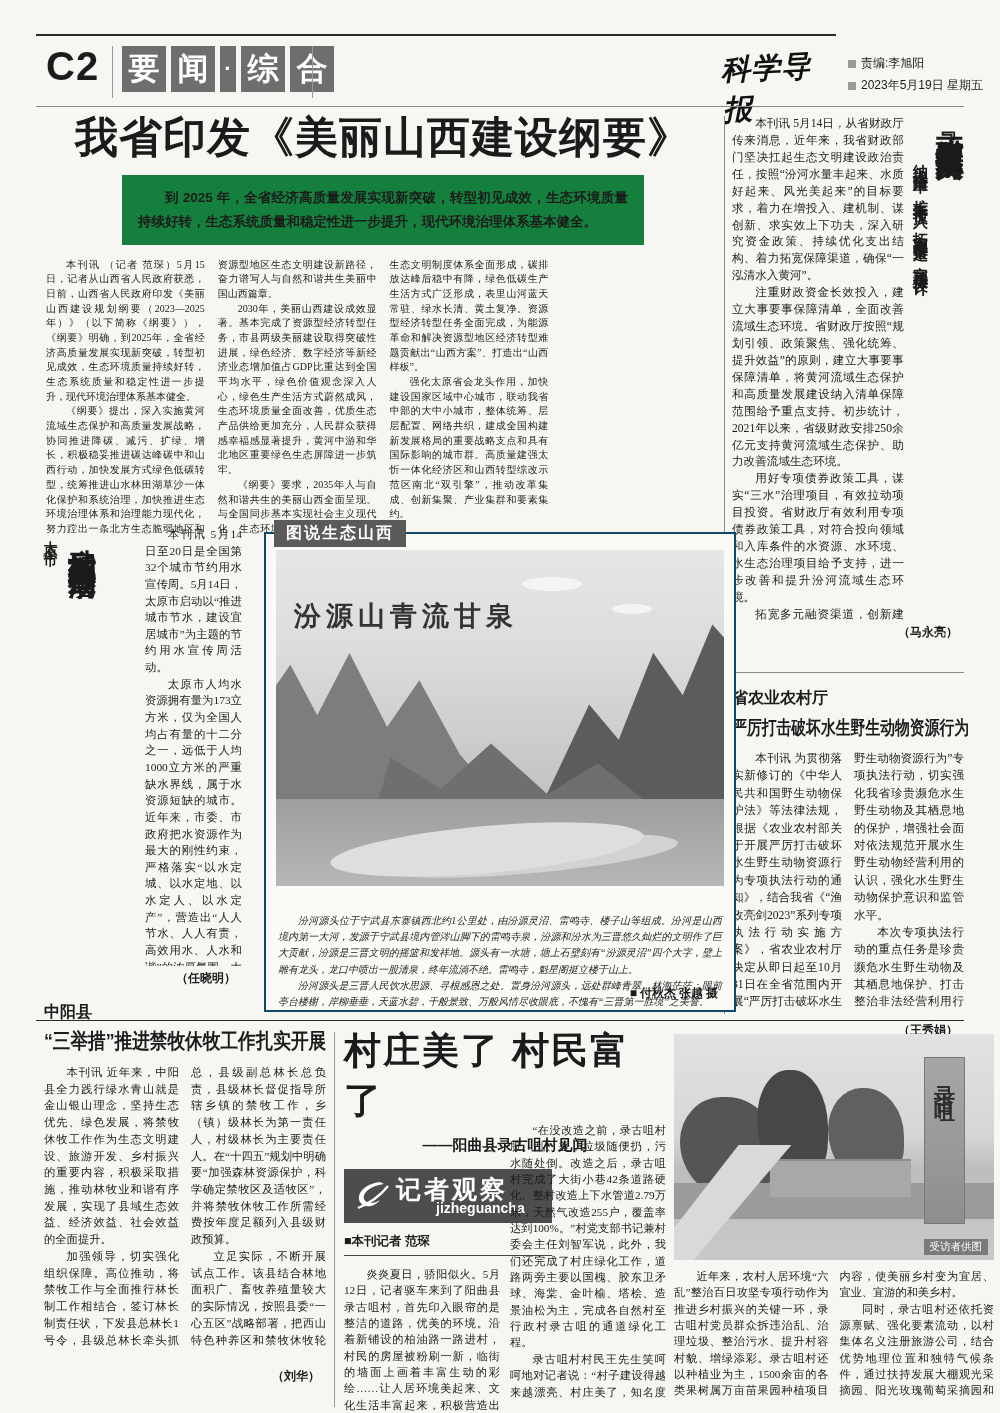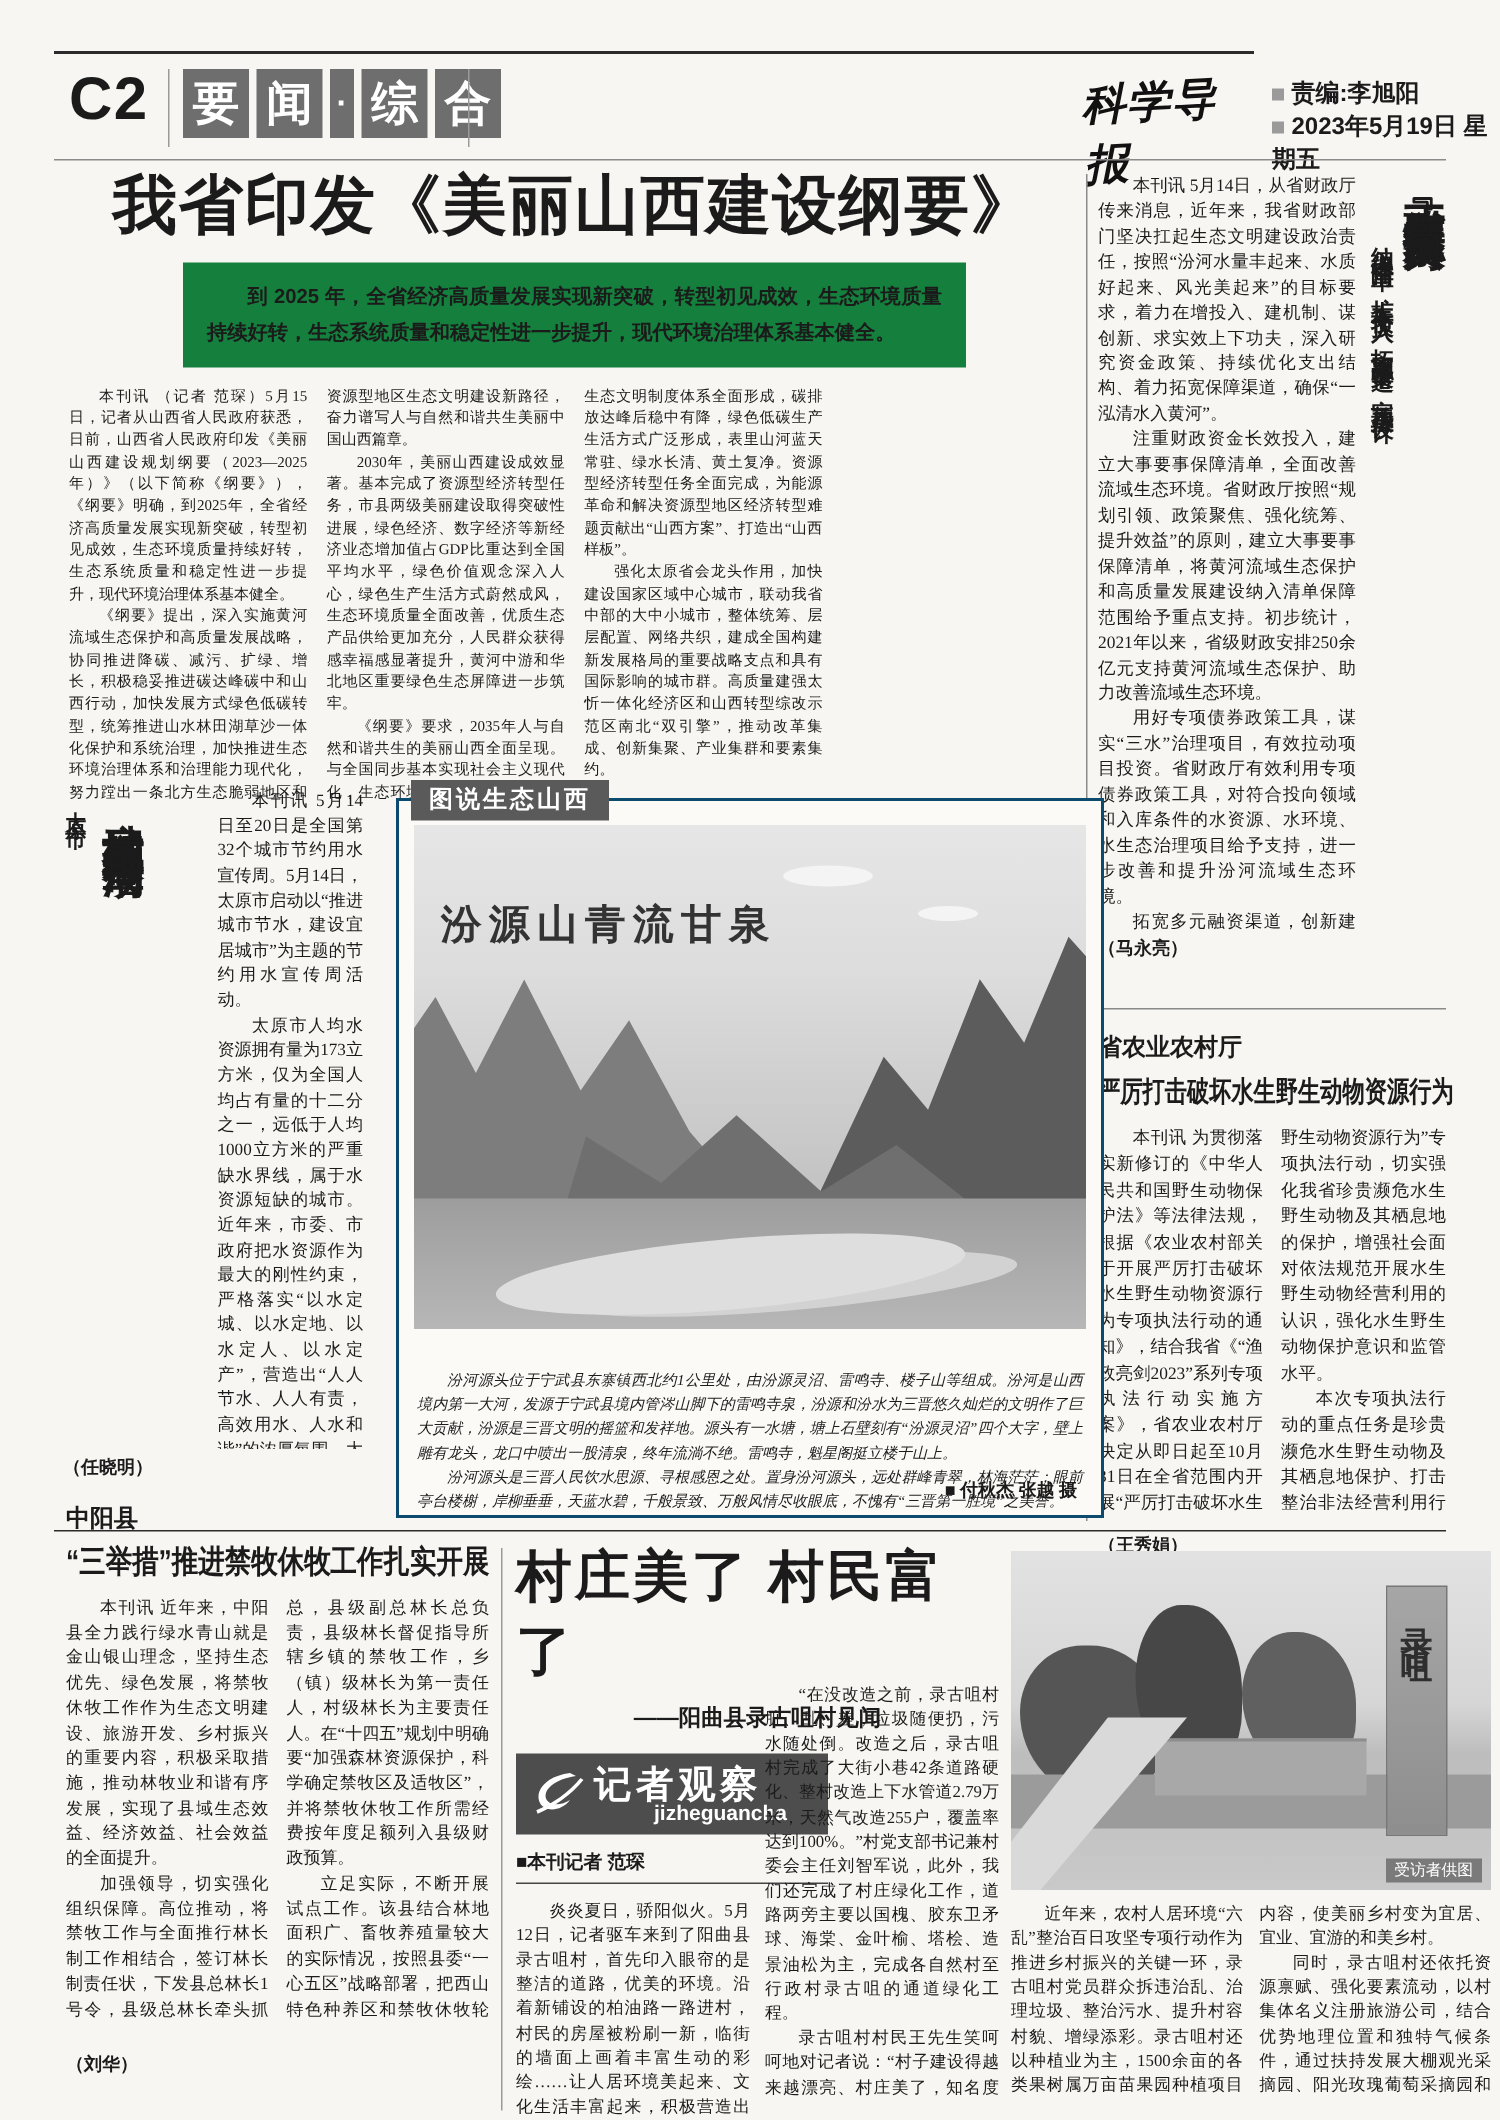--- a/index.html
+++ b/index.html
@@ -19,42 +19,42 @@
   #header-rule{left:36px;top:106px;width:928px;height:1px;background:#8a8a8a;}
   .edition{position:absolute;left:46px;top:44px;font-size:40px;font-weight:700;letter-spacing:1px;}
   .ed-sep{position:absolute;left:112px;top:46px;width:1px;height:52px;background:#9a9a9a;}
   .section-boxes{position:absolute;left:122px;top:46px;display:flex;gap:5px;}
   .section-boxes .bx{width:44px;height:46px;background:#6e6e6e;color:#fff;font-size:31px;font-weight:700;
     display:flex;align-items:center;justify-content:center;}
   .section-boxes .bx.dot{width:16px;font-size:22px;}
   .sec-sep{position:absolute;left:312px;top:46px;width:1px;height:52px;background:#9a9a9a;}
   .masthead{position:absolute;left:722px;top:48px;width:116px;font-size:29px;font-weight:700;
     font-style:italic;transform:rotate(-3deg);letter-spacing:1px;color:#111;}
-  .hdr-meta{position:absolute;left:848px;top:52px;font-size:16px;font-weight:700;line-height:22px;}
+  .hdr-meta{position:absolute;left:848px;top:52px;font-size:12px;font-weight:400;line-height:22px;}
   .sq{display:inline-block;width:8px;height:8px;background:#9a9a9a;margin-right:5px;vertical-align:middle;}
 
   
   .main-art{position:absolute;left:46px;top:114px;width:674px;}
   .main-headline{font-size:43px;font-weight:900;text-align:center;letter-spacing:1px;line-height:1.1;}
   .intro-box{width:490px;margin:14px auto 0;background:#15803d;padding:11px 16px;
     font-size:13.5px;font-weight:600;line-height:1.75;text-indent:2em;text-align:justify;}
   .main-body{margin-top:13px;height:282px;column-count:4;column-gap:13px;column-fill:auto;
     font-size:10px;line-height:1.47;}
 
   
   #vr-main{left:724px;top:116px;width:1px;height:898px;background:#8a8a8a;}
 
   
   .fin-art{position:absolute;left:732px;top:116px;width:232px;height:540px;}
   .fin-float{float:right;height:456px;margin-left:7px;display:flex;}
   .fin-sub{writing-mode:vertical-rl;font-size:15px;font-weight:700;letter-spacing:3px;line-height:1.25;padding-top:36px;}
   .fin-sub span{display:inline;margin-bottom:16px;}
   .fin-head{writing-mode:vertical-rl;font-size:28px;font-weight:900;line-height:1.05;margin-left:5px;letter-spacing:1px;}
   .fin-body{font-size:11.6px;line-height:1.46;height:504px;}
-  .byline{ text-align:left;font-size:12px;font-weight:600;padding:4px 6px 0 0;}
+  .byline{ text-align:right;font-size:12px;font-weight:600;padding:4px 6px 0 0;}
   #hr-right{left:732px;top:672px;width:232px;height:1px;background:#8a8a8a;}
 
   
   .agr-art{position:absolute;left:732px;top:688px;width:232px;}
   .kicker{font-size:16px;font-weight:700;}
   .agr-head{font-size:19px;font-weight:900;white-space:nowrap;transform:scaleX(.78);transform-origin:left;
     margin-top:6px;}
   .agr-body{margin-top:9px;height:268px;column-count:2;column-gap:12px;column-fill:auto;
     font-size:11.6px;line-height:1.5;}
 

